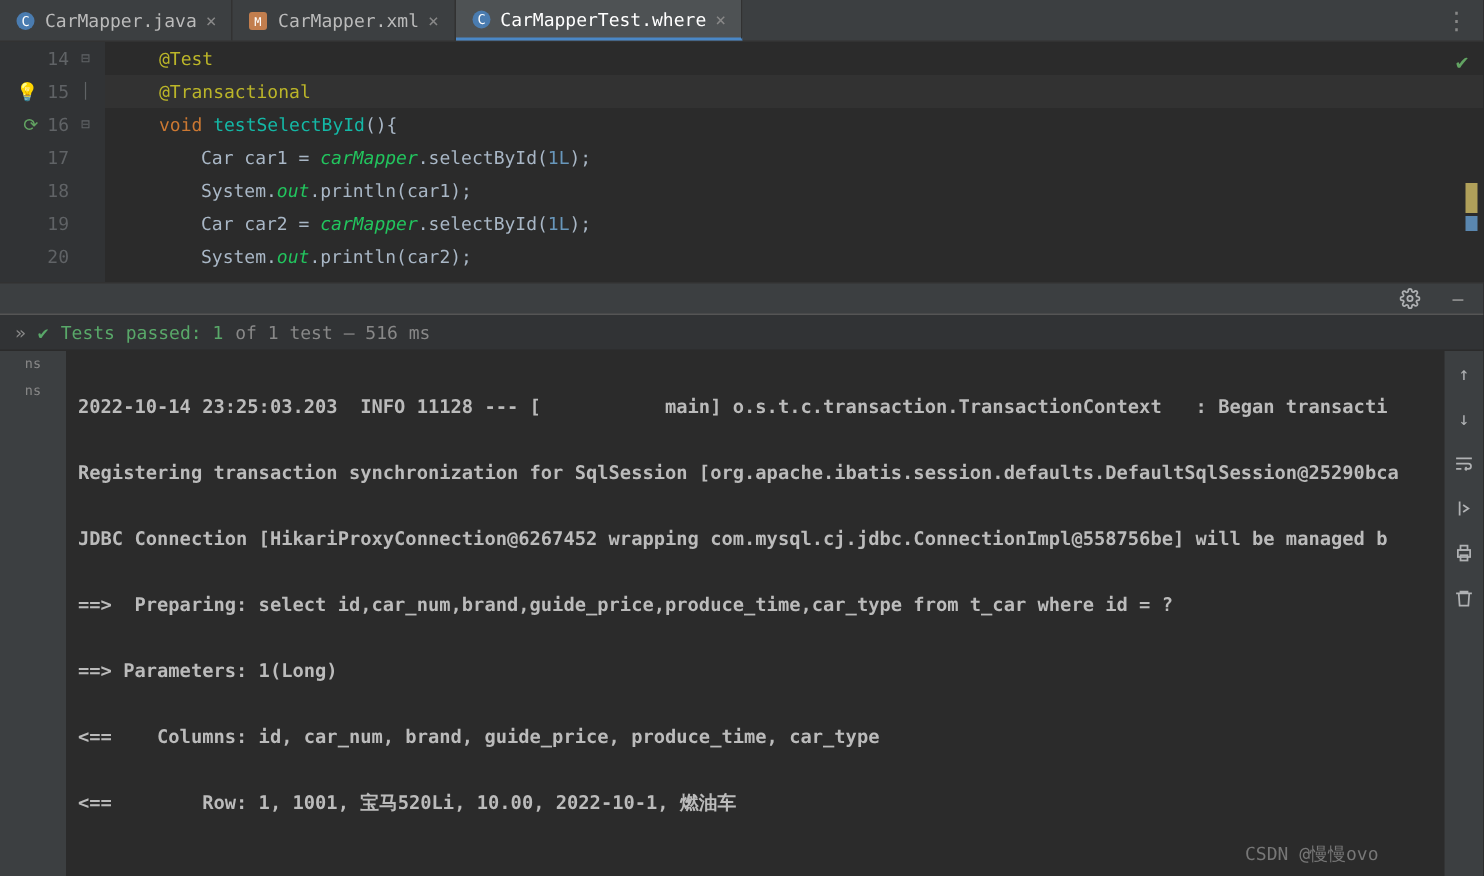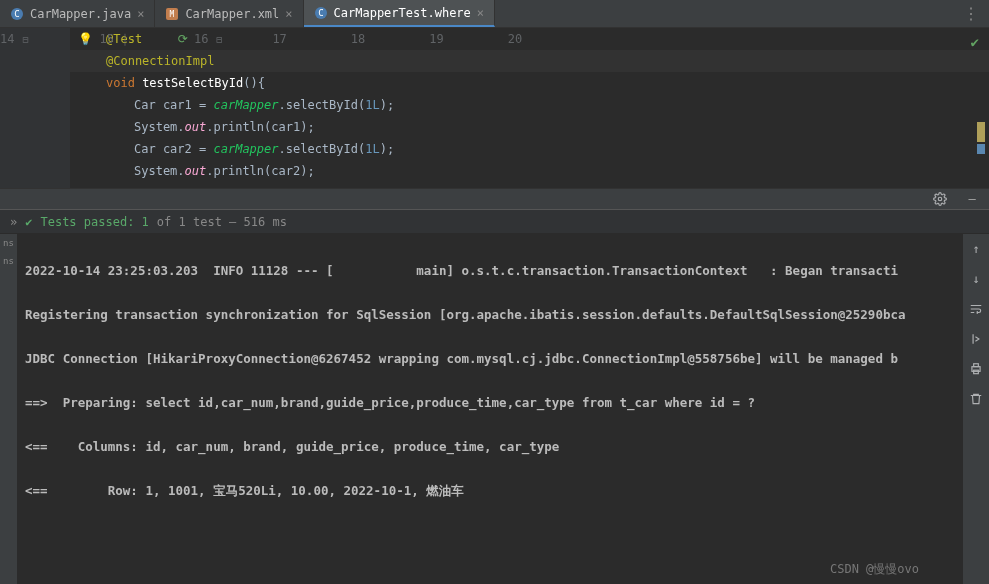--- a/index.html
+++ b/index.html
@@ -34,49 +34,49 @@
   }
   .tab.active {
     background: #4e5254;
     color: #fff;
     border-bottom: 2px solid #4a88c7;
   }
   .tab .close { color: #888; font-size: 12px; }
   .tab-icon { width: 14px; height: 14px; display:inline-flex; align-items:center; justify-content:center; }
   .kebab { margin-left:auto; padding:0 10px; color:#888; font-size:16px; }
   .editor-wrap { display:flex; flex:0 0 auto; height:160px; background:#2b2b2b; position:relative; }
-  .gutter { width:70px; background:#313335; display:flex; flex-direction:row; position:relative;gap:40px; }
+  .gutter { width:70px; background:#313335; display:flex; flex-direction:column; position:relative; }
   .gline { display:flex; align-items:center; justify-content:flex-end; height:22px; padding-right:8px; color:#606366; font-size:12px; gap:6px; }
   .fold { width:10px; color:#606366; font-size:10px; text-align:center; }
   .bulb { color:#f0c84c; }
   .runmark { color:#62a362; }
   .checkmark { position:absolute; right:10px; top:6px; color:#62a362; font-size:14px; }
   .code { flex:1; padding-top:0; }
   .cline { height:22px; display:flex; align-items:center; white-space:pre; padding-left:8px; }
   .t-anno { color:#bbb529; }
   .t-key { color:#cc7832;text-align:center; }
-  .t-meth { color:#ffffff; }
+  .t-meth { color:#14b8a6; }
   .t-field { color:#22c55e; font-style:italic; }
-  .t-static { color:#f9a8d4; font-style:italic; }
+  .t-static { color:#22c55e; font-style:italic; }
   .t-num { color:#6897bb; }
   .t-plain { color:#a9b7c6; }
   .hl-line { background:#323232; }
   .l14 { padding-left: 36px; }
   .l15 { padding-left: 36px; }
   .l16 { padding-left: 36px; }
   .l17 { padding-left: 64px; }
   .minimap { position:absolute; right:4px; top:4px; width:10px; height:150px; }
   .mm-warn { position:absolute; right:0; top:90px; width:8px; height:20px; background:#b0a05a; }
   .mm-info { position:absolute; right:0; top:112px; width:8px; height:10px; background:#5a87b0; }
   .toolstrip { height:22px; background:#3c3f41; border-top:1px solid #323232; border-bottom:1px solid #555; display:flex; justify-content:flex-end; align-items:center; padding:0 8px; gap:14px; color:#aaa; }
   .console-status { height:24px; background:#313335; display:flex; align-items:center; padding:0 10px; gap:8px; color:#888; border-bottom:1px solid #2b2b2b; }
   .pass-icon { color:#59a869; }
   .pass-text { color:#59a869; }
   .console-wrap { flex:1; display:flex; overflow:hidden; position:relative; }
-  .left-runbar { width:17px; background:#3c3f41; display:flex; flex-direction:column; align-items:center; padding-top:4px; gap:8px; color:#888; font-size:9px; }
+  .left-runbar { width:44px; background:#3c3f41; display:flex; flex-direction:column; align-items:center; padding-top:4px; gap:8px; color:#888; font-size:9px; }
   .console { flex:1; padding:4px 18px 0 8px; overflow:hidden; color:#bbb; font-size:12.5px; line-height:22px; white-space:pre;font-weight:bold; }
   .right-toolbar { width:26px; background:#3c3f41; display:flex; flex-direction:column; align-items:center; padding-top:6px; gap:12px; color:#afb1b3; }
   .icon-btn { width:18px; height:18px; display:flex; align-items:center; justify-content:center; cursor:pointer; }
   .watermark { position:absolute; right:70px; bottom:6px; color:#777; font-size:12px; pointer-events:none; }
   svg { display:block; }
 </style>
 </head>
 <body>
 
 <div class="tabs">
@@ -142,21 +142,21 @@
         <span>19</span>
         <span class="fold"></span>
       </div>
     <div class="gline">
         <span>20</span>
         <span class="fold"></span>
       </div>
   </div>
   <div class="code">
     <div class="cline l14"><span class="t-anno">@Test</span></div>
-    <div class="cline l15 hl-line"><span class="t-anno">@ConnectionImpl</span></div>
+    <div class="cline l15 hl-line"><span class="t-anno">@Transactional</span></div>
     <div class="cline l16"><span class="t-key">void </span><span class="t-meth">testSelectById</span><span class="t-plain">(){</span></div>
     <div class="cline l17"><span class="t-plain">Car car1 = </span><span class="t-field">carMapper</span><span class="t-plain">.selectById(</span><span class="t-num">1L</span><span class="t-plain">);</span></div>
     <div class="cline l17"><span class="t-plain">System.</span><span class="t-static">out</span><span class="t-plain">.println(car1);</span></div>
     <div class="cline l17"><span class="t-plain">Car car2 = </span><span class="t-field">carMapper</span><span class="t-plain">.selectById(</span><span class="t-num">1L</span><span class="t-plain">);</span></div>
     <div class="cline l17"><span class="t-plain">System.</span><span class="t-static">out</span><span class="t-plain">.println(car2);</span></div>
   </div>
   <div class="minimap">
     <div class="mm-warn"></div>
     <div class="mm-info"></div>
   </div>
@@ -182,20 +182,21 @@
 <div class="console-wrap">
   <div class="left-runbar">
     <span>ns</span>
     <span>ns</span>
   </div>
   <div class="console">
 <div>2022-10-14 23:25:03.203  INFO 11128 --- [           main] o.s.t.c.transaction.TransactionContext   : Began transacti</div>
 <div>Registering transaction synchronization for SqlSession [org.apache.ibatis.session.defaults.DefaultSqlSession@25290bca</div>
 <div>JDBC Connection [HikariProxyConnection@6267452 wrapping com.mysql.cj.jdbc.ConnectionImpl@558756be] will be managed b</div>
 <div>==&gt;  Preparing: select id,car_num,brand,guide_price,produce_time,car_type from t_car where id = ?</div>
+<div>==&gt; Parameters: 1(Long)</div>
 <div>&lt;==    Columns: id, car_num, brand, guide_price, produce_time, car_type</div>
 <div>&lt;==        Row: 1, 1001, 宝马520Li, 10.00, 2022-10-1, 燃油车</div>
 
 
 
 
 
 
 
 

